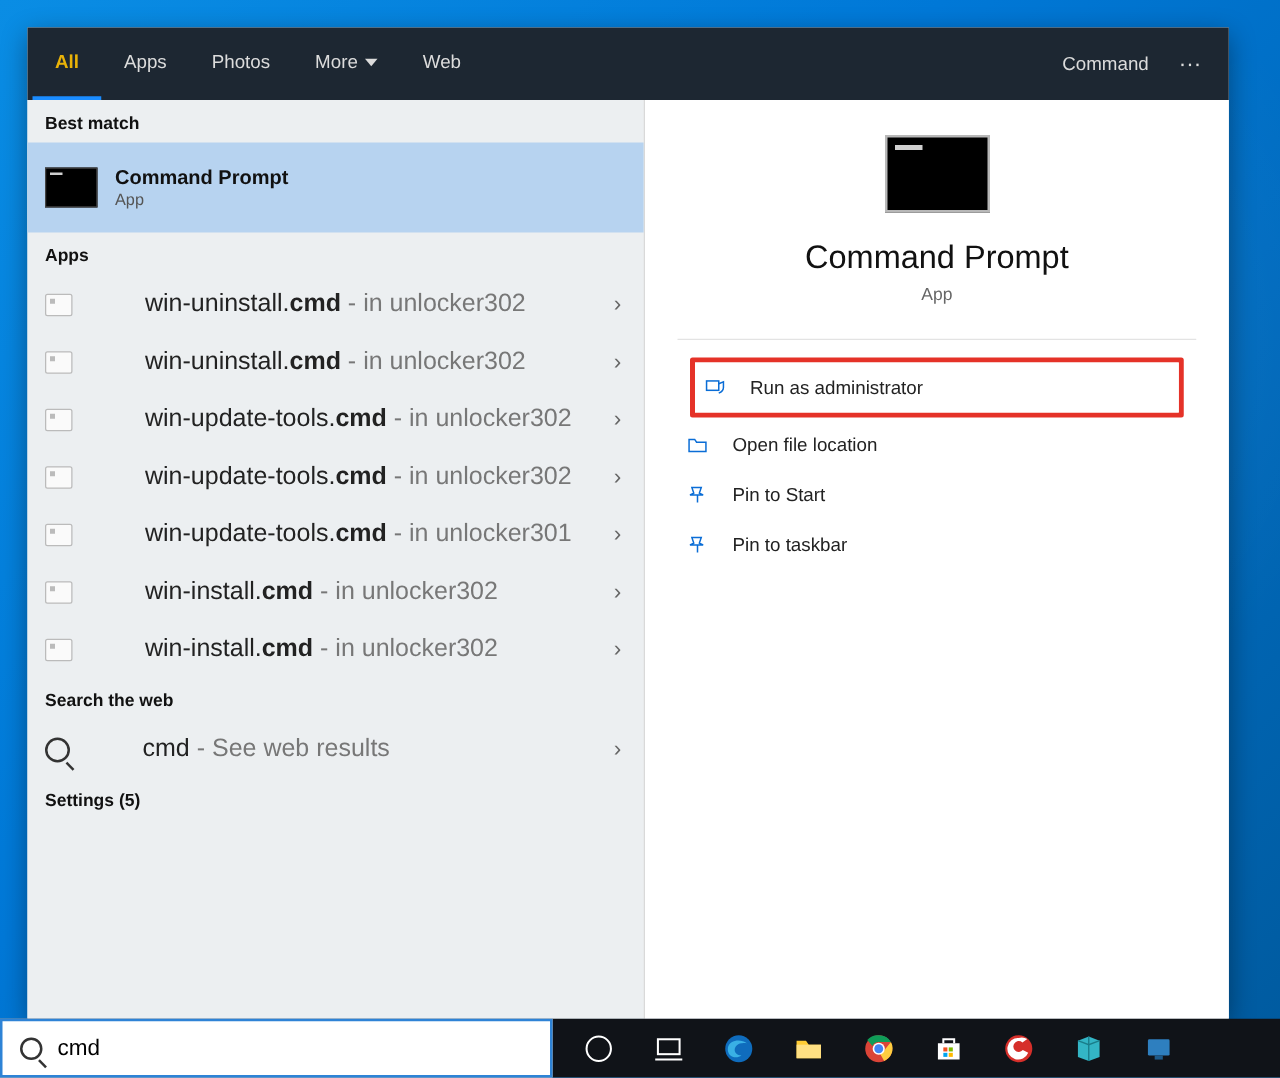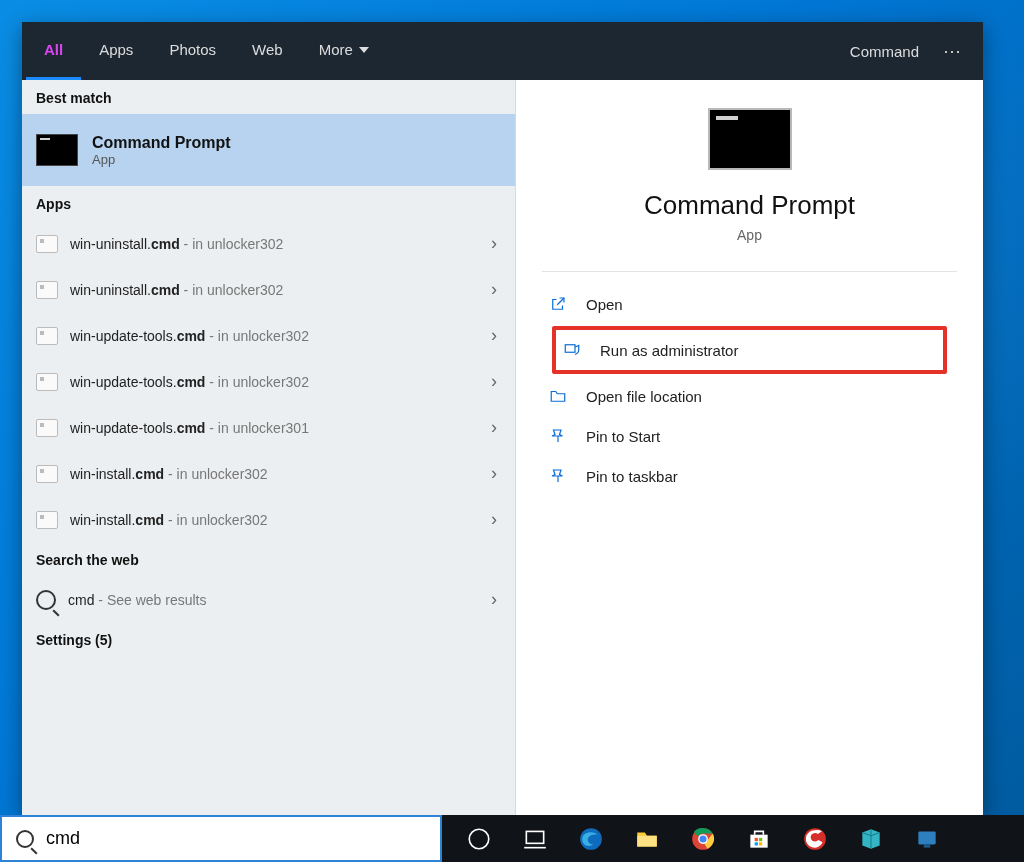--- a/index.html
+++ b/index.html
@@ -33,21 +33,21 @@
     display: flex; align-items: stretch;
     padding: 0 12px 0 4px;
     color: #e6e6e6;
   }
   .search-tabs .tab {
     display:flex; align-items:center;
     padding: 0 18px; font-size: 15px; cursor:pointer;
     border-bottom: 3px solid transparent;
     color:#dcdcdc;
   }
-  .search-tabs .tab.active { color:#d946ef; border-bottom-color:#1a8cff; font-weight:600;}
+  .search-tabs .tab.active { color:#eab308; border-bottom-color:#1a8cff; font-weight:600;}
   .search-tabs .spacer { flex:1; }
   .search-tabs .feedback { display:flex; align-items:center; padding:0 14px; font-size:15px; color:#dcdcdc; cursor:pointer;}
   .search-tabs .more-dots { display:flex; align-items:center; padding:0 10px; color:#dcdcdc; font-size:18px; cursor:pointer;}
   .chev { margin-left:6px; display:inline-block; width:0; height:0; border-left:5px solid transparent; border-right:5px solid transparent; border-top:6px solid #dcdcdc;}
 
   
   .search-body { flex:1; display:flex; min-height:0;}
 
   
   .results {
@@ -70,21 +70,21 @@
 
   .result-item {
     display:flex; align-items:center; gap:12px;
     padding:0 14px; height:46px; cursor:pointer;
     border-top:1px solid transparent;
   }
   .result-item .ico {
     width:22px; height:18px; border:1px solid #bbb; background:#fafafa; position:relative; border-radius:2px;
   }
   .result-item .ico::after{content:"";position:absolute;left:3px;top:3px;width:4px;height:4px;background:#bbb;}
-  .result-item .txt { flex:1; font-size:14px; color:#222; white-space:nowrap; overflow:hidden; text-overflow:ellipsis;}
+  .result-item .txt { flex:1; font-size:20px; color:#222; white-space:nowrap; overflow:hidden; text-overflow:ellipsis;margin-left:46px;}
   .result-item .txt .sub { color:#777; font-weight:400;}
   .result-item .txt .main { font-weight:400;}
   .result-item .txt .strong { font-weight:700;}
   .result-item .chevron { color:#666; font-size:18px; padding:0 4px;}
   .search-row .ico-search { width:20px; height:20px; border:2px solid #333; border-radius:50%; position:relative;}
   .search-row .ico-search::after{content:"";position:absolute;right:-6px;bottom:-6px;width:8px;height:2px;background:#333;transform:rotate(45deg);}
 
   
   .preview {
     flex:1; background:#fff; padding:22px 26px 0 26px;
@@ -128,25 +128,25 @@
 <body>
 
 <div class="desktop"></div>
 
 <div class="search-flyout">
 
   <div class="search-tabs">
     <div class="tab active">All</div>
     <div class="tab">Apps</div>
     <div class="tab">Photos</div>
-    <div class="tab">Web</div>
     <div class="tab">
         <span>More</span>
         <span class="chev"></span>
       </div>
+    <div class="tab">Web</div>
     <div class="spacer"></div>
     <div class="feedback">Command</div>
     <div class="more-dots">···</div>
   </div>
 
   <div class="search-body">
 
     <div class="results">
       <div class="sect-label">Best match</div>
       <div class="best-match">
@@ -206,30 +206,20 @@
     </div>
 
     <div class="preview">
       <div class="hero">
         <div class="bigthumb"></div>
         <div class="title">Command Prompt</div>
         <div class="subtitle">App</div>
       </div>
       <hr>
 
-      <div class="action">
-        <span class="aicon">
-            <svg viewBox="0 0 24 24">
-              <path d="M14 4h6v6"></path>
-              <path d="M20 4l-9 9"></path>
-              <path d="M18 14v5H5V6h5"></path>
-            </svg>
-          </span>
-        <span>Open</span>
-      </div>
 
       <div class="callout">
         <div class="action">
           <span class="aicon">
               <svg viewBox="0 0 24 24">
                 <rect x="3" y="5" width="13" height="10"></rect>
                 <path d="M16 8l5-2v6c0 3-2.5 5-5 6"></path>
               </svg>
             </span>
           <span>Run as administrator</span>

